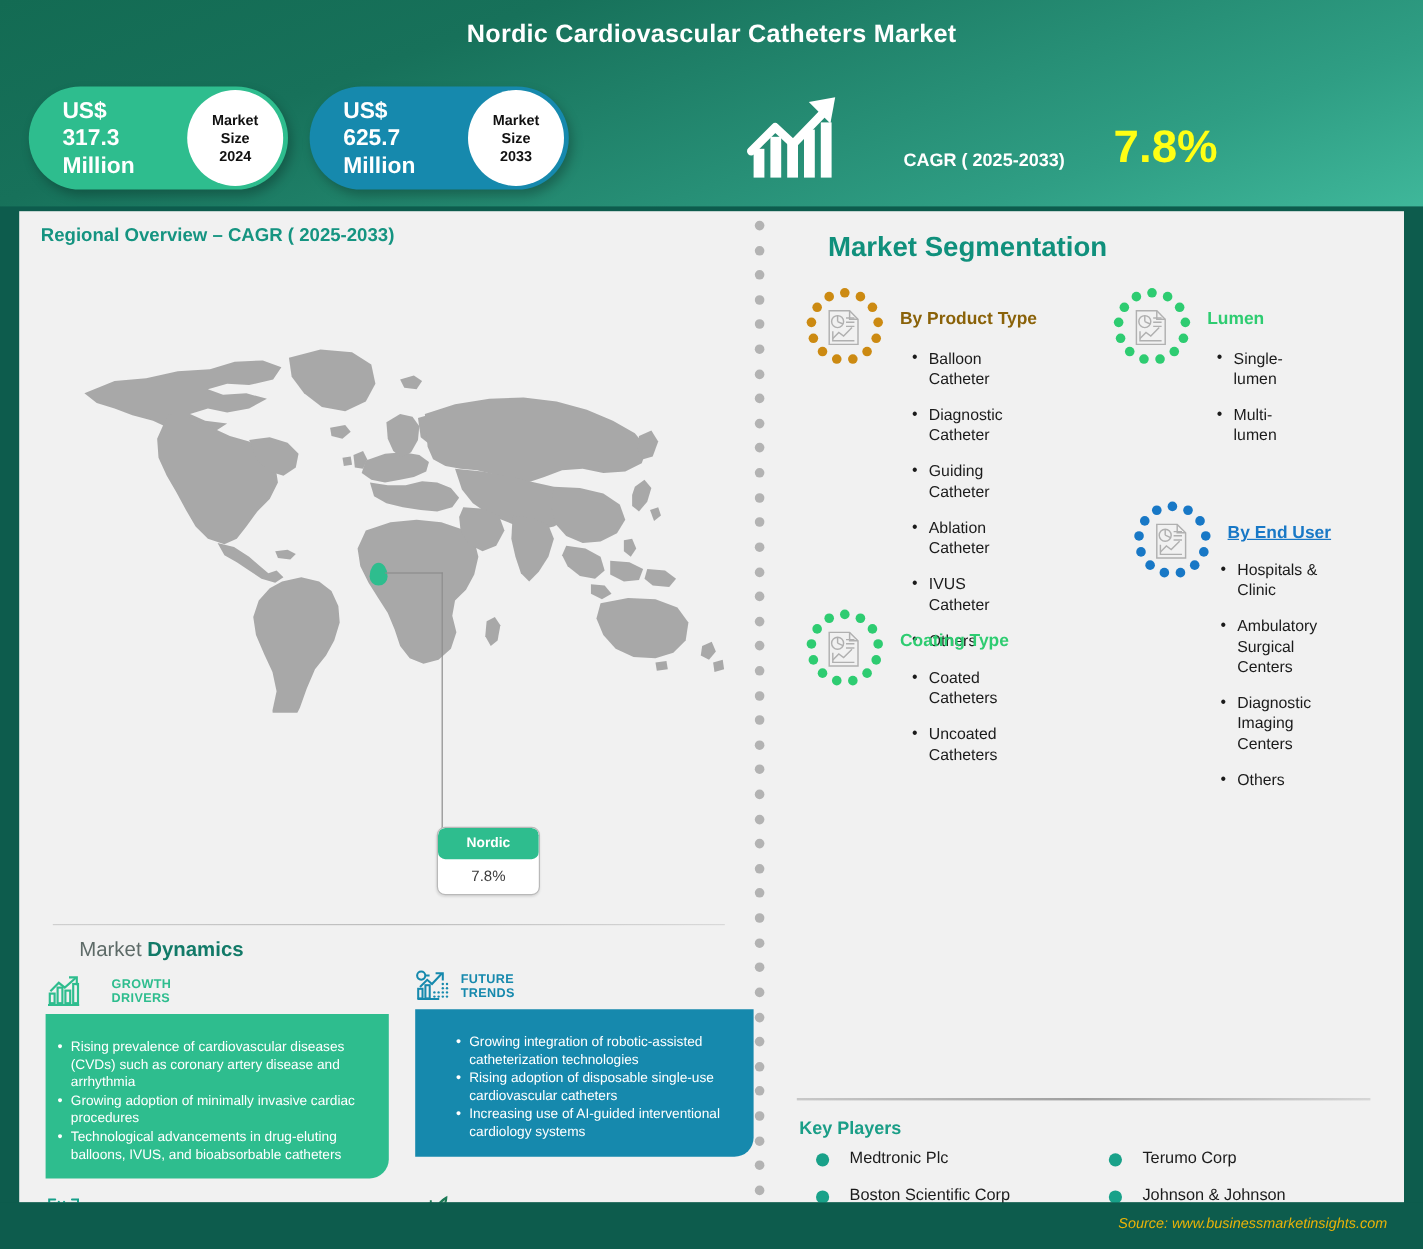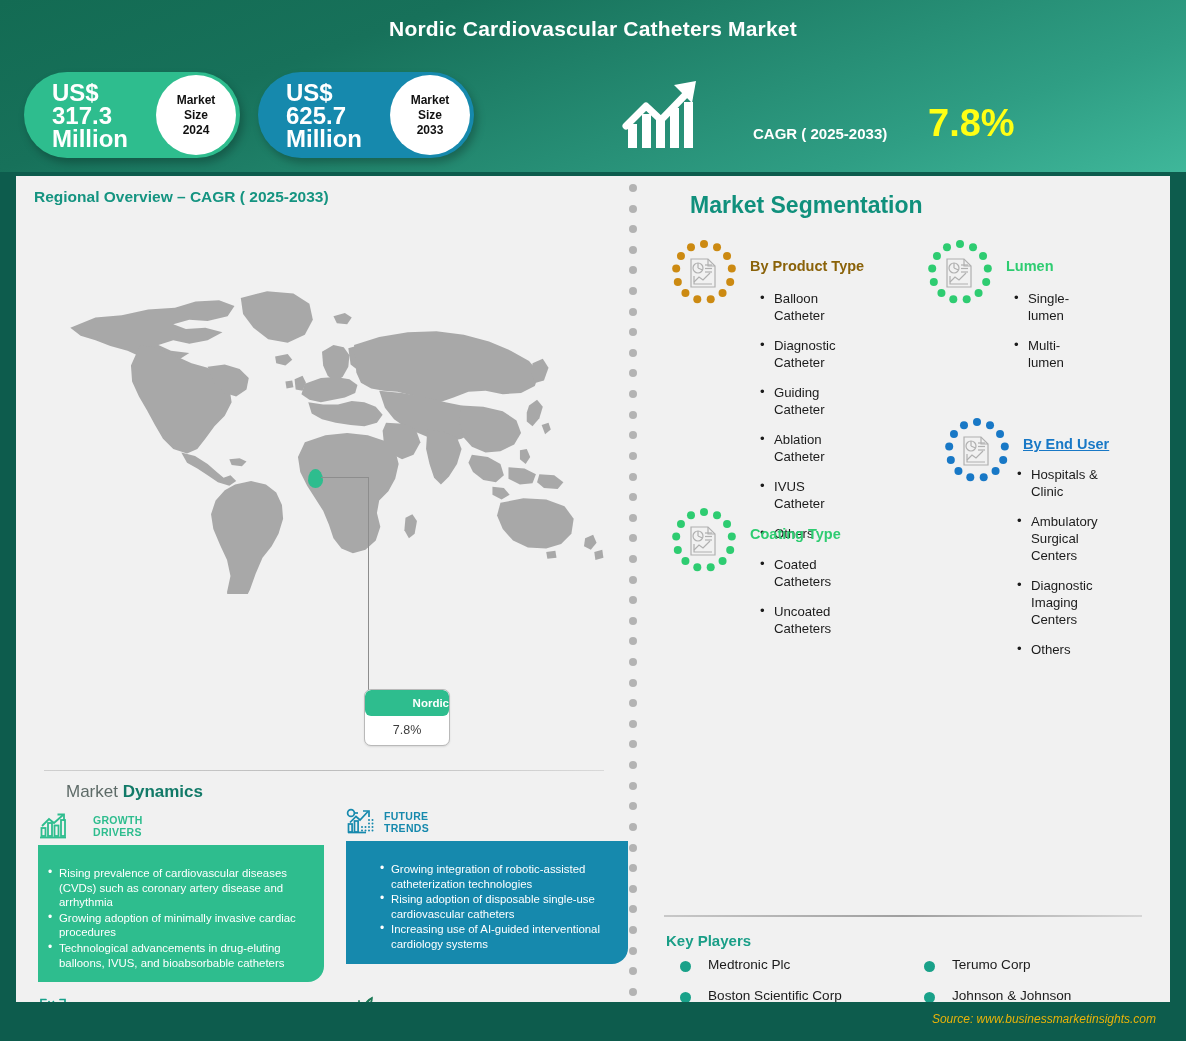--- a/index.html
+++ b/index.html
@@ -27,21 +27,21 @@
   }
   .pill {
     position:absolute; top:72px; height:86px;
     border-radius:43px;
     box-shadow:3px 5px 9px rgba(0,0,0,.25);
     display:flex; align-items:center;
   }
   .pill.one { left:24px; width:216px; background:#2ebd8e; }
   .pill.two { left:258px; width:216px; background:#1689ad; }
   .pill-val {
-    color:#ffffff; font-size:24px; font-weight:bold; line-height:23px;
+    color:#ffffff; font-size:19px; font-weight:bold; line-height:23px;
     padding-left:28px; width:150px;
   }
   .pill-badge {
     position:absolute; right:4px; top:3px;
     width:80px; height:80px; border-radius:50%;
     background:#ffffff;
     display:flex; flex-direction:column; align-items:center; justify-content:center;
     color:#111; font-size:12px; font-weight:bold; line-height:15px;
   }
   .cagr-icon { position:absolute; left:620px; top:76px; width:90px; height:80px; }
@@ -93,21 +93,21 @@
     width:48px; height:1px; background:#8d8d8d;
   }
   .callout {
     position:absolute; left:348px; top:513px; width:86px;
     border:1px solid #b9b9b9; border-radius:7px;
     background:#ffffff; overflow:hidden;
     box-shadow:0 1px 2px rgba(0,0,0,.10);
   }
   .callout-head {
     background:#2ebd8e; color:#ffffff;
-    font-size:11.5px; font-weight:bold; text-align:right;
+    font-size:11.5px; font-weight:bold; text-align:center;
     padding:7px 0 7px; border-radius:6px;
   }
   .callout-val {
     color:#3c3c3c; font-size:12.5px; text-align:center; padding:7px 0 8px;
   }
 
   .hrule {
     position:absolute; left:28px; top:594px; width:560px; height:1px;
     background:linear-gradient(to right,#cfcfcf,#bdbdbd,#d9d9d9);
   }

